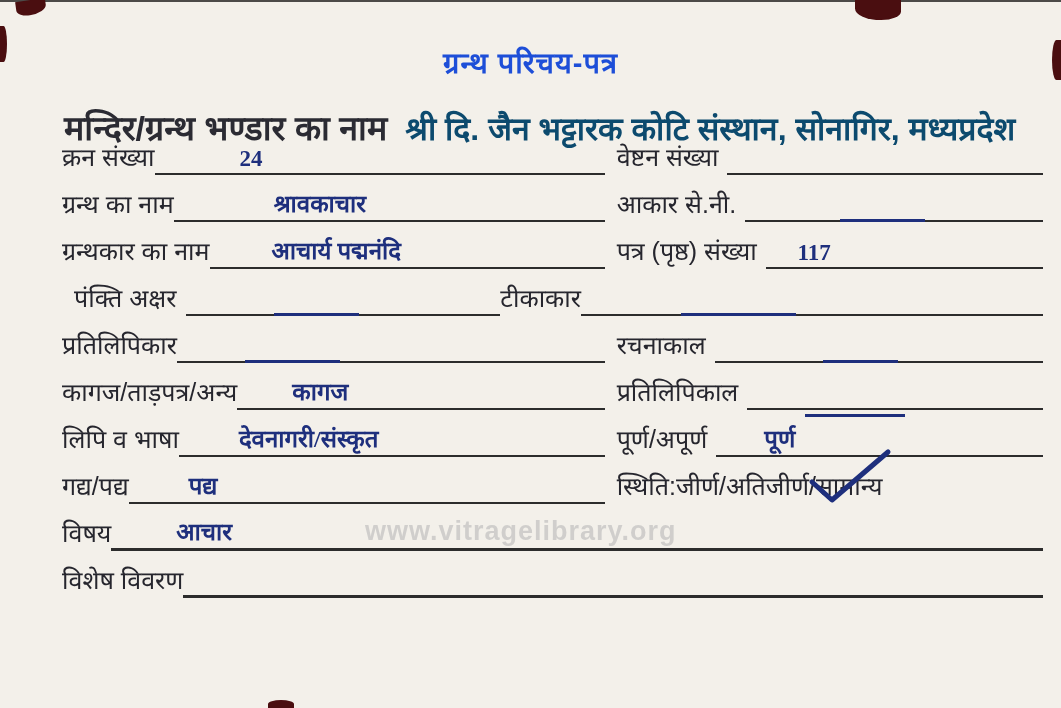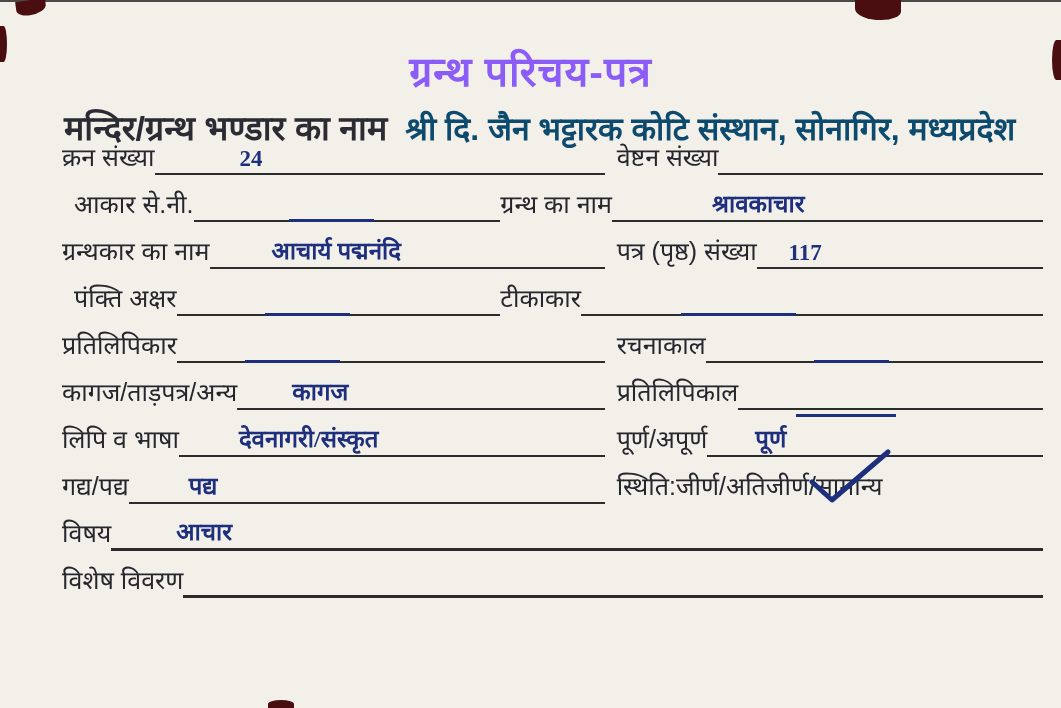--- a/index.html
+++ b/index.html
@@ -15,35 +15,35 @@
   .top-edge-line{position:absolute;top:0;left:0;right:0;height:2px;background:#4c4a48;}
   .blob{position:absolute;background:#4a0e10;}
   .blob.b1{left:16px;top:0;width:30px;height:15px;border-radius:0 0 60% 45%;transform:rotate(-8deg);}
   .blob.b2{left:855px;top:0;width:46px;height:20px;border-radius:0 0 45% 60%;}
   .blob.b3{left:0;top:26px;width:7px;height:36px;border-radius:0 60% 60% 0;}
   .blob.b4{right:0;top:40px;width:9px;height:40px;border-radius:60% 0 0 60%;}
   .blob.b5{left:268px;bottom:0;width:26px;height:8px;border-radius:50% 50% 0 0;}
 
   .title{
     position:absolute;top:42px;left:0;right:0;
-    text-align:center;font-size:41px;font-weight:bold;
-    color:#8b5cf6;letter-spacing:1px;
+    text-align:center;font-size:29px;font-weight:bold;
+    color:#1d4ed8;letter-spacing:1px;
   }
   .header{
     position:absolute;top:104px;left:64px;right:14px;
     display:flex;align-items:baseline;gap:18px;white-space:nowrap;
   }
   .header .hlabel{font-size:34px;font-weight:bold;color:#2b2b33;}
   .header .hvalue{font-size:32px;font-weight:600;color:#0c4a6e;}
 
   .form-rows{position:absolute;top:128px;left:62px;right:18px;}
   .row{display:flex;height:47px;}
   .field{display:flex;align-items:flex-end;min-width:0;}
   .field.left{width:56%;}
-  .field.right{width:44%;padding-left:12px;}
+  .field.right{width:44%;padding-left:12px;gap:9px;}
   .field.full{width:100%;}
   .flabel{
     font-size:25px;color:#26262e;font-weight:500;
     padding-bottom:2px;white-space:nowrap;flex:0 0 auto;
   }
   .fill{
     flex:1 1 auto;min-width:0;
     border-bottom:2px solid #2c2c2c;
     display:flex;align-items:flex-end;height:100%;
   }
@@ -97,30 +97,30 @@
           <span class="ink num" style="margin-left:85px">24</span>
         </span>
       </div>
       <div class="field right">
         <span class="flabel">वेष्टन संख्या</span>
         <span class="fill"></span>
       </div>
     </div>
 
     <div class="row">
+      <div class="field left">
+        <span class="flabel">ग्रन्थ का नाम</span>
+        <span class="fill">
+          <span class="ink" style="margin-left:100px">श्रावकाचार</span>
+        </span>
+      </div>
       <div class="field right">
         <span class="flabel">आकार से.नी.</span>
         <span class="fill">
           <span class="dash" style="margin-left:95px;width:85px"></span>
-        </span>
-      </div>
-      <div class="field left">
-        <span class="flabel">ग्रन्थ का नाम</span>
-        <span class="fill">
-          <span class="ink" style="margin-left:100px">श्रावकाचार</span>
         </span>
       </div>
     </div>
 
     <div class="row">
       <div class="field left">
         <span class="flabel">ग्रन्थकार का नाम</span>
         <span class="fill">
           <span class="ink" style="margin-left:62px">आचार्य पद्मनंदि</span>
         </span>
@@ -219,14 +219,15 @@
 
     <div class="row heavy">
       <div class="field full">
         <span class="flabel">विशेष विवरण</span>
         <span class="fill"></span>
       </div>
     </div>
 
   </div>
 
+  <div class="watermark">www.vitragelibrary.org</div>
 
 </div>
 
 </body></html>

